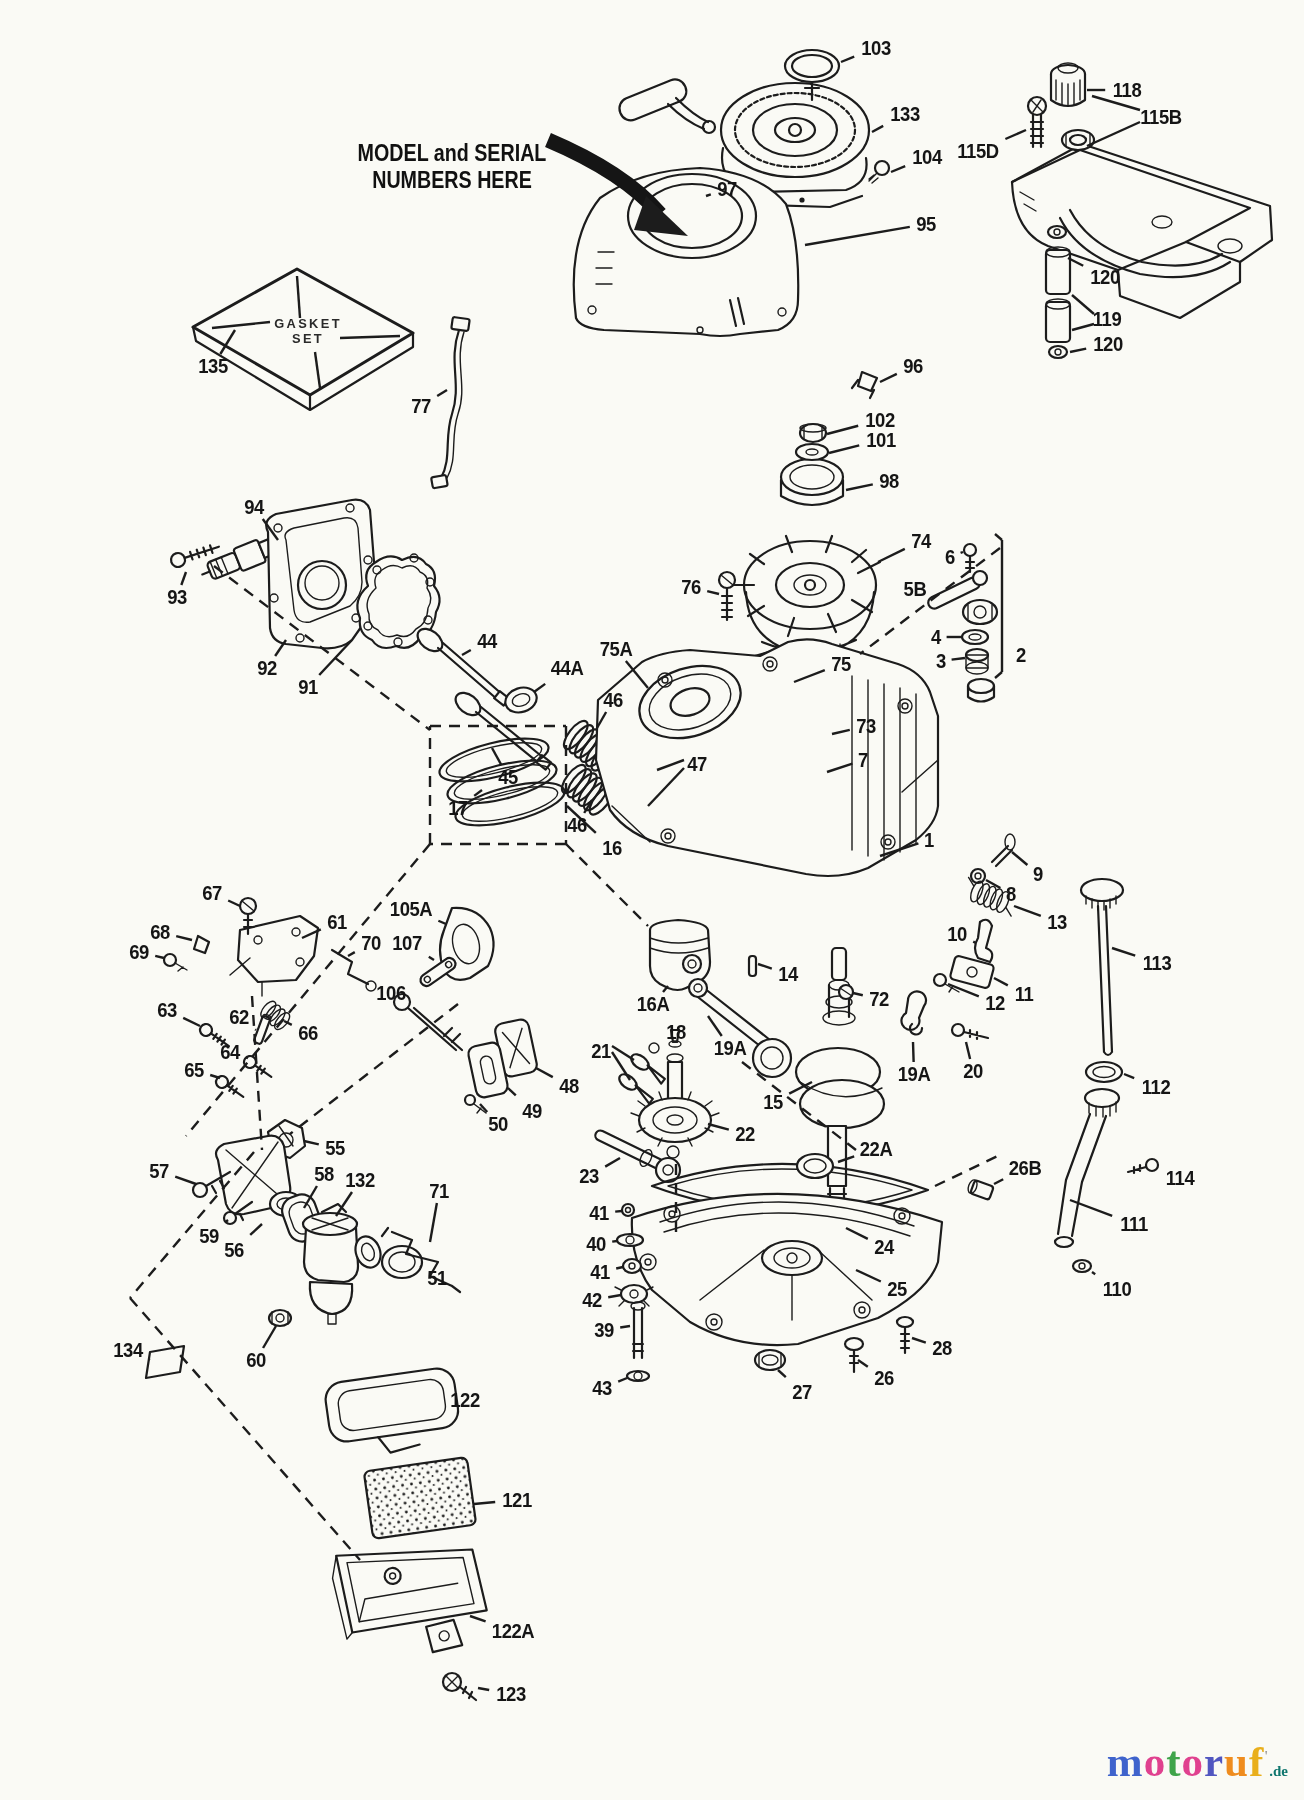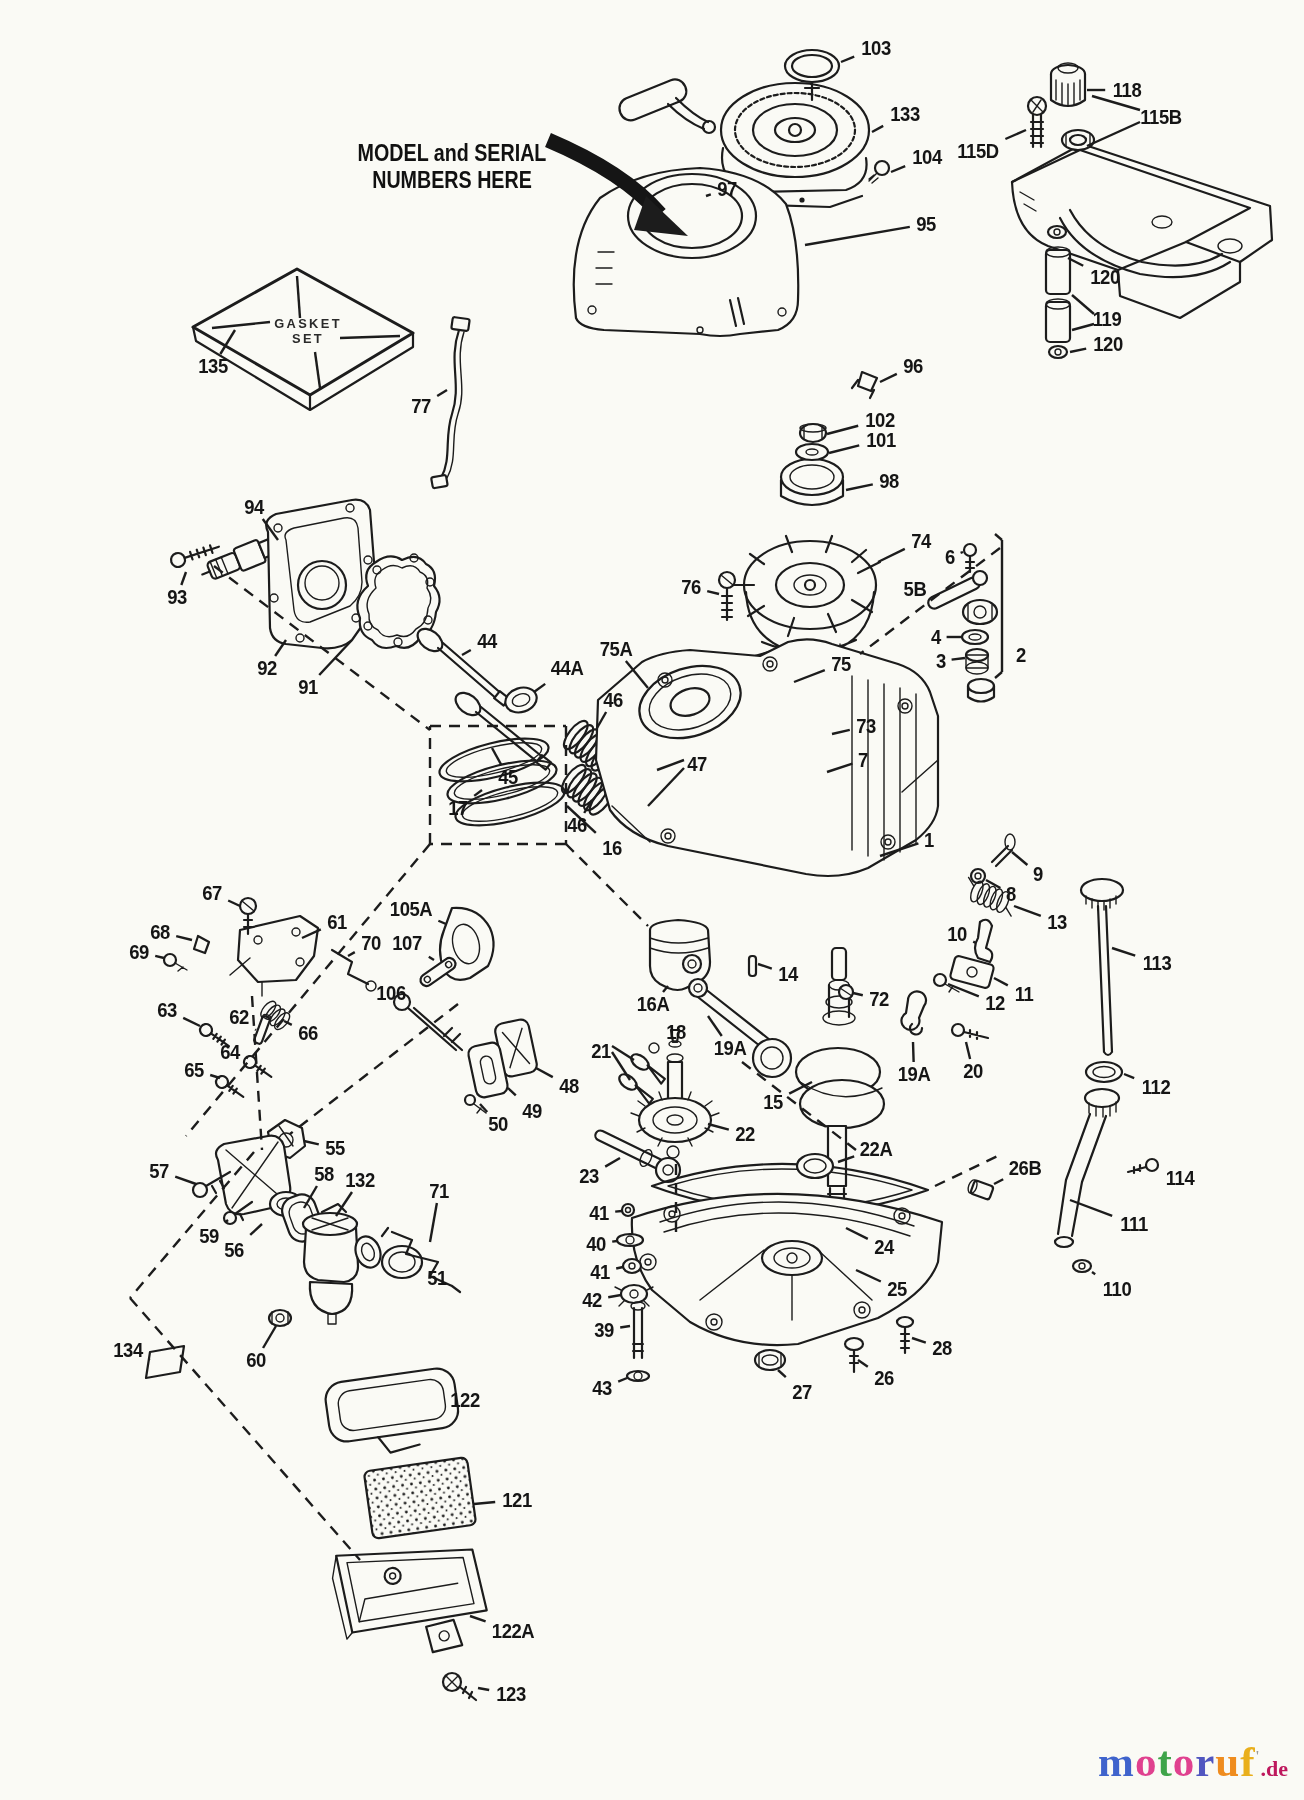--- a/index.html
+++ b/index.html
@@ -14,21 +14,21 @@
   .thick{stroke-width:3;}
   #labels{position:absolute;left:0;top:0;width:100%;height:100%;}
   .part-label{position:absolute;transform:translate(-50%,-50%) scaleX(.88);
       font-weight:bold;font-size:21px;letter-spacing:-.5px;white-space:nowrap;color:#151515;}
   .ms-text{position:absolute;left:452px;top:166px;transform:translate(-50%,-50%) scaleX(.82);
       font-weight:bold;font-size:24px;line-height:27px;text-align:center;white-space:nowrap;color:#111;}
   .gasket-text{position:absolute;left:308px;top:331px;transform:translate(-50%,-50%) scaleX(.95);
       font-weight:bold;font-size:13.5px;line-height:15px;letter-spacing:2.5px;text-align:center;color:#2a2a2a;}
   .logo{position:absolute;right:16px;bottom:14px;font-family:"Liberation Serif",serif;
       font-weight:bold;font-size:43px;letter-spacing:1px;white-space:nowrap;}
-  .logo .de{font-size:22px;color:#be185d;letter-spacing:0;}
+  .logo .de{font-size:15px;color:#0f766e;letter-spacing:0;}
   .logo .mark{font-size:14px;color:#9a9a9a;vertical-align:super;}
 </style>
 </head>
 <body>
 
 <div class="canvas">
 
   <svg class="art" viewBox="0 0 1304 1800">
     <defs>
       <pattern id="speck" width="9" height="9" patternUnits="userSpaceOnUse">

